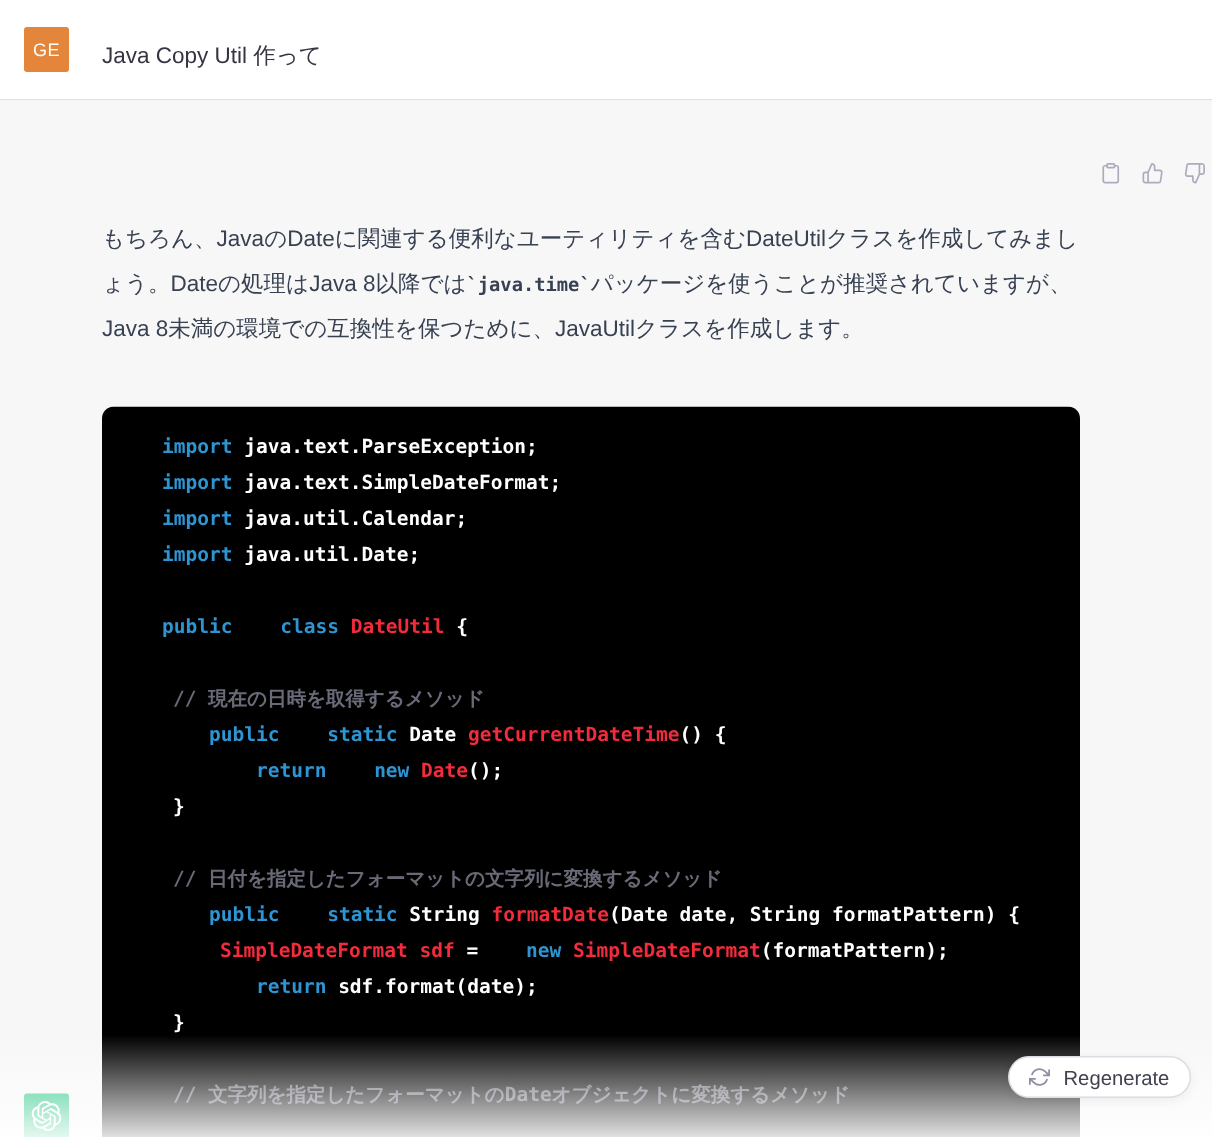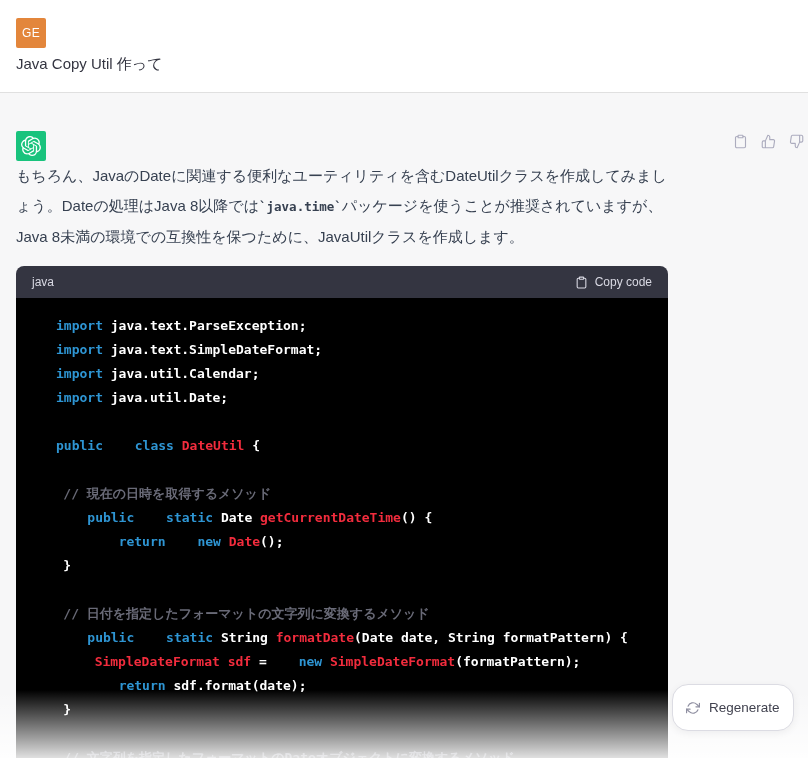--- a/index.html
+++ b/index.html
@@ -1,34 +1,34 @@
 <!DOCTYPE html>
 <html style="--user_avatar_bg: #e3863b; --assistant_avatar_bg: #19c37d; --assistant_row_bg: #f7f7f8; --code_header_bg: #343541; --code_body_bg: #000000; --keyword: #2e95d3; --title: #f22c3d; --comment: #696a77; --plain: #ffffff;"><head>
 <meta charset="utf-8">
 <style>
   * { margin: 0; padding: 0; box-sizing: border-box; }
   html, body { width: 808px; height: 758px; overflow: hidden; background: #ffffff;
     font-family: "Liberation Sans", sans-serif; }
   .viewport { position: relative; width: 808px; height: 758px; overflow: hidden; }
 
-  .row { display: flex; align-items: flex-start; flex-direction: column; }
+  .row { display: flex; align-items: flex-end; }
   .user-row { background: #ffffff; padding: 18px 16px; border-bottom: 1px solid rgba(0,0,0,0.12); }
   .assistant-row { background: var(--assistant_row_bg); padding: 38px 16px 0 16px; min-height: 692px; position: relative; }
 
   .avatar { width: 30px; height: 30px; border-radius: 2px; flex: 0 0 30px; margin-right: 22px;
     display: flex; align-items: center; justify-content: center; }
   .user-avatar { background: var(--user_avatar_bg); color: #ffffff; font-size: 12px; letter-spacing: 0.3px; }
   .assistant-avatar { background: var(--assistant_avatar_bg); }
   .assistant-avatar svg { width: 20px; height: 20px; }
 
   .user-text { font-size: 15px; color: #343541; padding-top: 6px; line-height: 20px; }
 
   .msg-body { width: 652px; }
   .para { font-size: 15px; line-height: 30px; color: #374151; }
-  .para-1 { margin-bottom: 14px; }
+  .para-1 { margin-bottom: 36px; }
   .para-2 { margin-bottom: 10px; }
   .inline-code { font-family: "DejaVu Sans Mono", monospace; font-weight: bold; font-size: 12.5px; color: #374151; }
 
   .code-block { width: 652px; border-radius: 8px 8px 0 0; overflow: hidden; }
   .code-header { height: 32px; background: var(--code_header_bg); display: flex; align-items: center;
     justify-content: space-between; padding: 0 16px; }
   .code-lang { font-size: 12px; color: #d9d9e3; }
   .copy-btn { display: flex; align-items: center; gap: 7px; background: transparent; border: none;
     color: #d9d9e3; font-size: 12px; font-family: "Liberation Sans", sans-serif; cursor: pointer; }
   .copy-btn svg { width: 13px; height: 13px; }
@@ -41,21 +41,21 @@
   .tok-cm { color: var(--comment); font-weight: bold; }
   .tok-pl { color: var(--plain); }
 
   .msg-actions { position: absolute; top: 41px; right: 4px; display: flex; gap: 13px; }
   .action-btn { background: transparent; border: none; padding: 0; color: #acacbe; cursor: pointer; }
   .action-btn svg { width: 15px; height: 15px; display: block; }
 
   .bottom-fade { position: absolute; left: 0; right: 0; bottom: 0; height: 68px; pointer-events: none;
     background: linear-gradient(to bottom, rgba(255,255,255,0) 0%, rgba(255,255,255,0.88) 100%); }
 
-  .regenerate-btn { position: absolute; left: 672px; top: 684px; height: 47px; padding: 0 13px;
+  .regenerate-btn { position: absolute; left: 672px; top: 704px; height: 28px; padding: 0 13px;
     background: #ffffff; border: 1px solid #dcdce3; border-radius: 16px;
     box-shadow: 0 2px 8px rgba(0,0,0,0.06); display: flex; align-items: center; gap: 9px;
     font-size: 13.5px; color: #41424f; font-family: "Liberation Sans", sans-serif; cursor: pointer; }
   .regenerate-btn svg { width: 14px; height: 14px; color: #8e8ea0; }
 </style>
 </head>
 <body>
 
 <div class="viewport">
 
@@ -68,30 +68,20 @@
     <div class="avatar assistant-avatar">
       <svg viewBox="0 0 24 24" fill="#ffffff" xmlns="http://www.w3.org/2000/svg">
         <path d="M22.2819 9.8211a5.9847 5.9847 0 0 0-.5157-4.9108 6.0462 6.0462 0 0 0-6.5098-2.9A6.0651 6.0651 0 0 0 4.9807 4.1818a5.9847 5.9847 0 0 0-3.9977 2.9 6.0462 6.0462 0 0 0 .7427 7.0966 5.98 5.98 0 0 0 .511 4.9107 6.051 6.051 0 0 0 6.5146 2.9001A5.9847 5.9847 0 0 0 13.2599 24a6.0557 6.0557 0 0 0 5.7718-4.2058 5.9894 5.9894 0 0 0 3.9977-2.9001 6.0557 6.0557 0 0 0-.7475-7.073zm-9.022 12.6081a4.4755 4.4755 0 0 1-2.8764-1.0408l.1419-.0804 4.7783-2.7582a.7948.7948 0 0 0 .3927-.6813v-6.7369l2.02 1.1686a.071.071 0 0 1 .038.0615v5.5826a4.504 4.504 0 0 1-4.4945 4.4849zm-9.6607-4.1254a4.4708 4.4708 0 0 1-.5346-3.0137l.142.0852 4.783 2.7582a.7712.7712 0 0 0 .7806 0l5.8428-3.3685v2.3324a.0804.0804 0 0 1-.0332.0615L9.74 19.9502a4.4992 4.4992 0 0 1-6.1408-1.6464zM2.3408 7.8956a4.485 4.485 0 0 1 2.3655-1.9728V11.6a.7664.7664 0 0 0 .3879.6765l5.8144 3.3543-2.0201 1.1685a.0757.0757 0 0 1-.071 0l-4.8303-2.7865A4.504 4.504 0 0 1 2.3408 7.8956zm16.5963 3.8558L13.1038 8.364 15.1192 7.2a.0757.0757 0 0 1 .071 0l4.8303 2.7913a4.4944 4.4944 0 0 1-.6765 8.1042v-5.6772a.79.79 0 0 0-.407-.667zm2.0107-3.0231l-.142-.0852-4.7735-2.7818a.7759.7759 0 0 0-.7854 0L9.409 9.2297V6.8974a.0662.0662 0 0 1 .0284-.0615l4.8303-2.7866a4.4992 4.4992 0 0 1 6.6802 4.66zM8.3065 12.863l-2.02-1.1638a.0804.0804 0 0 1-.038-.0567V6.0742a4.4992 4.4992 0 0 1 7.3757-3.4537l-.142.0805L8.704 5.459a.7948.7948 0 0 0-.3927.6813zm1.0976-2.3654l2.602-1.4998 2.6069 1.4998v2.9994l-2.5974 1.4997-2.6067-1.4997z"></path>
       </svg>
     </div>
 
     <div class="msg-body">
       <p class="para para-1"><span>もちろん、JavaのDateに関連する便利なユーティリティを含むDateUtilクラスを作成してみましょう。Dateの処理はJava 8以降では</span><code class="inline-code">`java.time`</code><span>パッケージを使うことが推奨されていますが、Java 8未満の環境での互換性を保つために、JavaUtilクラスを作成します。</span></p>
 
       <div class="code-block">
-        <div class="code-header">
-          <span class="code-lang">java</span>
-          <button class="copy-btn">
-            <svg viewBox="0 0 24 24" fill="none" stroke="currentColor" stroke-width="2" stroke-linecap="round" stroke-linejoin="round">
-              <path d="M16 4h2a2 2 0 0 1 2 2v14a2 2 0 0 1-2 2H6a2 2 0 0 1-2-2V6a2 2 0 0 1 2-2h2"></path>
-              <rect x="8" y="2" width="8" height="4" rx="1" ry="1"></rect>
-            </svg>
-            <span>Copy code</span>
-          </button>
-        </div>
         <div class="code-body" id="code-lines"><div class="code-line"><span class="tok-kw">import</span><span class="tok-pl"> java.text.ParseException;</span></div><div class="code-line"><span class="tok-kw">import</span><span class="tok-pl"> java.text.SimpleDateFormat;</span></div><div class="code-line"><span class="tok-kw">import</span><span class="tok-pl"> java.util.Calendar;</span></div><div class="code-line"><span class="tok-kw">import</span><span class="tok-pl"> java.util.Date;</span></div><div class="code-line">&nbsp;</div><div class="code-line"><span class="tok-kw">public</span><span class="tok-pl"> </span><span class="tok-kw">class</span><span class="tok-pl"> </span><span class="tok-ti">DateUtil</span><span class="tok-pl"> {</span></div><div class="code-line">&nbsp;</div><div class="code-line"><span class="tok-pl">    </span><span class="tok-cm">// 現在の日時を取得するメソッド</span></div><div class="code-line"><span class="tok-pl">    </span><span class="tok-kw">public</span><span class="tok-pl"> </span><span class="tok-kw">static</span><span class="tok-pl"> Date </span><span class="tok-ti">getCurrentDateTime</span><span class="tok-pl">() {</span></div><div class="code-line"><span class="tok-pl">        </span><span class="tok-kw">return</span><span class="tok-pl"> </span><span class="tok-kw">new</span><span class="tok-pl"> </span><span class="tok-ti">Date</span><span class="tok-pl">();</span></div><div class="code-line"><span class="tok-pl">    }</span></div><div class="code-line">&nbsp;</div><div class="code-line"><span class="tok-pl">    </span><span class="tok-cm">// 日付を指定したフォーマットの文字列に変換するメソッド</span></div><div class="code-line"><span class="tok-pl">    </span><span class="tok-kw">public</span><span class="tok-pl"> </span><span class="tok-kw">static</span><span class="tok-pl"> String </span><span class="tok-ti">formatDate</span><span class="tok-pl">(Date date, String formatPattern) {</span></div><div class="code-line"><span class="tok-pl">        </span><span class="tok-ti">SimpleDateFormat</span><span class="tok-pl"> </span><span class="tok-ti">sdf</span><span class="tok-pl"> = </span><span class="tok-kw">new</span><span class="tok-pl"> </span><span class="tok-ti">SimpleDateFormat</span><span class="tok-pl">(formatPattern);</span></div><div class="code-line"><span class="tok-pl">        </span><span class="tok-kw">return</span><span class="tok-pl"> sdf.format(date);</span></div><div class="code-line"><span class="tok-pl">    }</span></div><div class="code-line">&nbsp;</div><div class="code-line"><span class="tok-pl">    </span><span class="tok-cm">// 文字列を指定したフォーマットのDateオブジェクトに変換するメソッド</span></div></div>
       </div>
     </div>
 
     <div class="msg-actions">
       <button class="action-btn">
         <svg viewBox="0 0 24 24" fill="none" stroke="currentColor" stroke-width="1.8" stroke-linecap="round" stroke-linejoin="round">
           <path d="M16 4h2a2 2 0 0 1 2 2v14a2 2 0 0 1-2 2H6a2 2 0 0 1-2-2V6a2 2 0 0 1 2-2h2"></path>
           <rect x="8" y="2" width="8" height="4" rx="1" ry="1"></rect>
         </svg>

